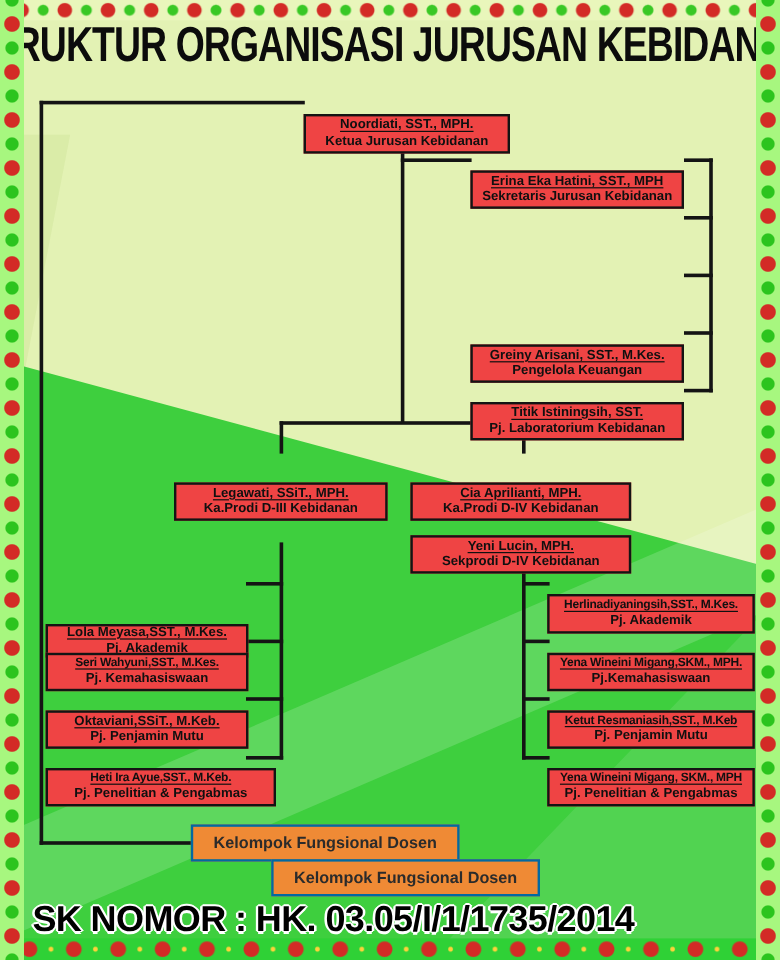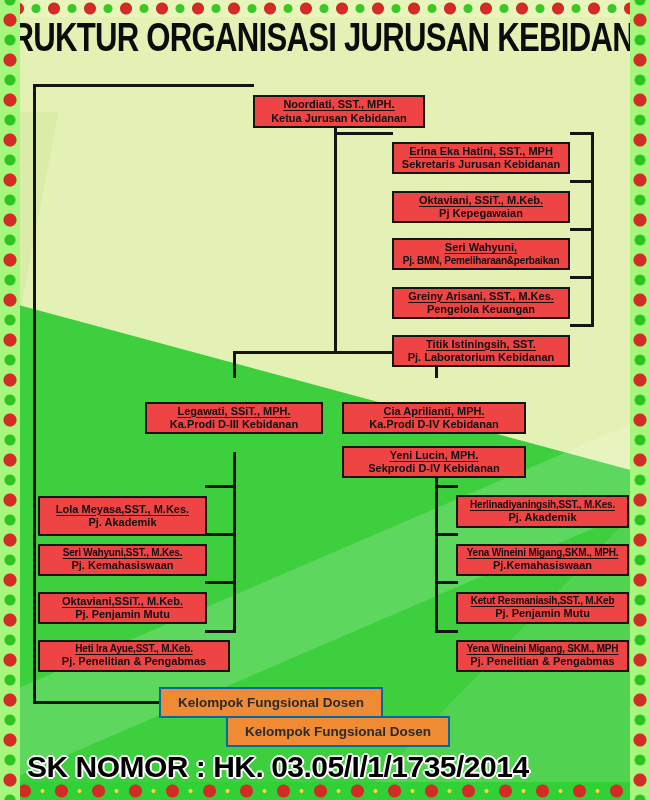--- a/index.html
+++ b/index.html
@@ -133,28 +133,20 @@
 
   <div class="node" style="left:253px;top:70px;width:172px;height:33px">
     <span class="l1">Noordiati, SST., MPH.</span>
     <span class="l2">Ketua Jurusan Kebidanan</span>
   </div>
 
   <div class="node" style="left:392px;top:117px;width:178px;height:32px">
     <span class="l1">Erina Eka Hatini, SST., MPH</span>
     <span class="l2">Sekretaris Jurusan Kebidanan</span>
   </div>
-  <div class="node" style="left:392px;top:166px;width:178px;height:32px">
-    <span class="l1">Oktaviani, SSiT., M.Keb.</span>
-    <span class="l2">Pj Kepegawaian</span>
-  </div>
-  <div class="node" style="left:392px;top:213px;width:178px;height:32px">
-    <span class="l1">Seri Wahyuni,</span>
-    <span class="l2 fit">Pj. BMN, Pemeliharaan&amp;perbaikan</span>
-  </div>
   <div class="node" style="left:392px;top:310px;width:178px;height:32px">
     <span class="l1">Titik Istiningsih, SST.</span>
     <span class="l2">Pj. Laboratorium Kebidanan</span>
   </div>
   <div class="node" style="left:392px;top:262px;width:178px;height:32px">
     <span class="l1">Greiny Arisani, SST., M.Kes.</span>
     <span class="l2">Pengelola Keuangan</span>
   </div>
 
   <div class="node" style="left:145px;top:377px;width:178px;height:32px">
@@ -164,21 +156,21 @@
 
   <div class="node" style="left:342px;top:377px;width:184px;height:32px">
     <span class="l1">Cia Aprilianti, MPH.</span>
     <span class="l2">Ka.Prodi D-IV Kebidanan</span>
   </div>
   <div class="node" style="left:342px;top:421px;width:184px;height:32px">
     <span class="l1">Yeni Lucin, MPH.</span>
     <span class="l2">Sekprodi D-IV Kebidanan</span>
   </div>
 
-  <div class="node" style="left:38px;top:471px;width:169px;height:40px">
+  <div class="node" style="left:38px;top:495px;width:169px;height:28px">
     <span class="l1">Lola Meyasa,SST., M.Kes.</span>
     <span class="l2">Pj. Akademik</span>
   </div>
   <div class="node" style="left:38px;top:519px;width:169px;height:32px">
     <span class="l1 fit">Seri Wahyuni,SST., M.Kes.</span>
     <span class="l2">Pj. Kemahasiswaan</span>
   </div>
   <div class="node" style="left:38px;top:567px;width:169px;height:32px">
     <span class="l1">Oktaviani,SSiT., M.Keb.</span>
     <span class="l2">Pj. Penjamin Mutu</span>

